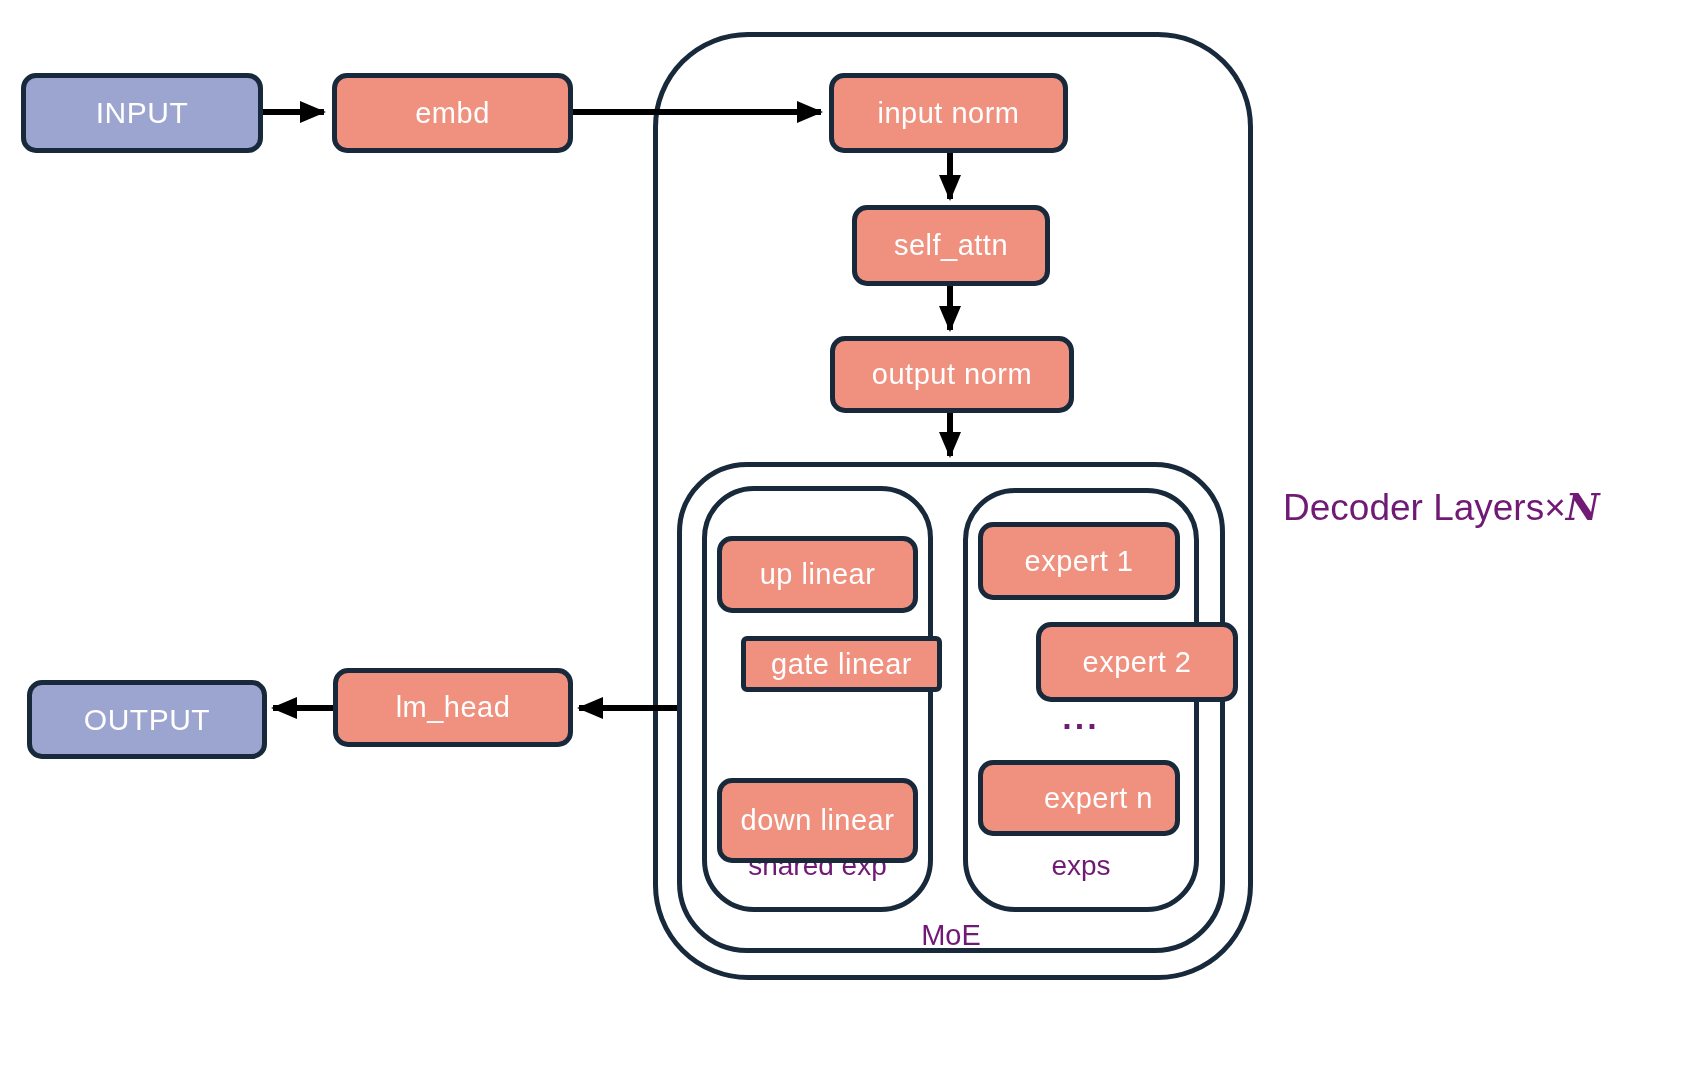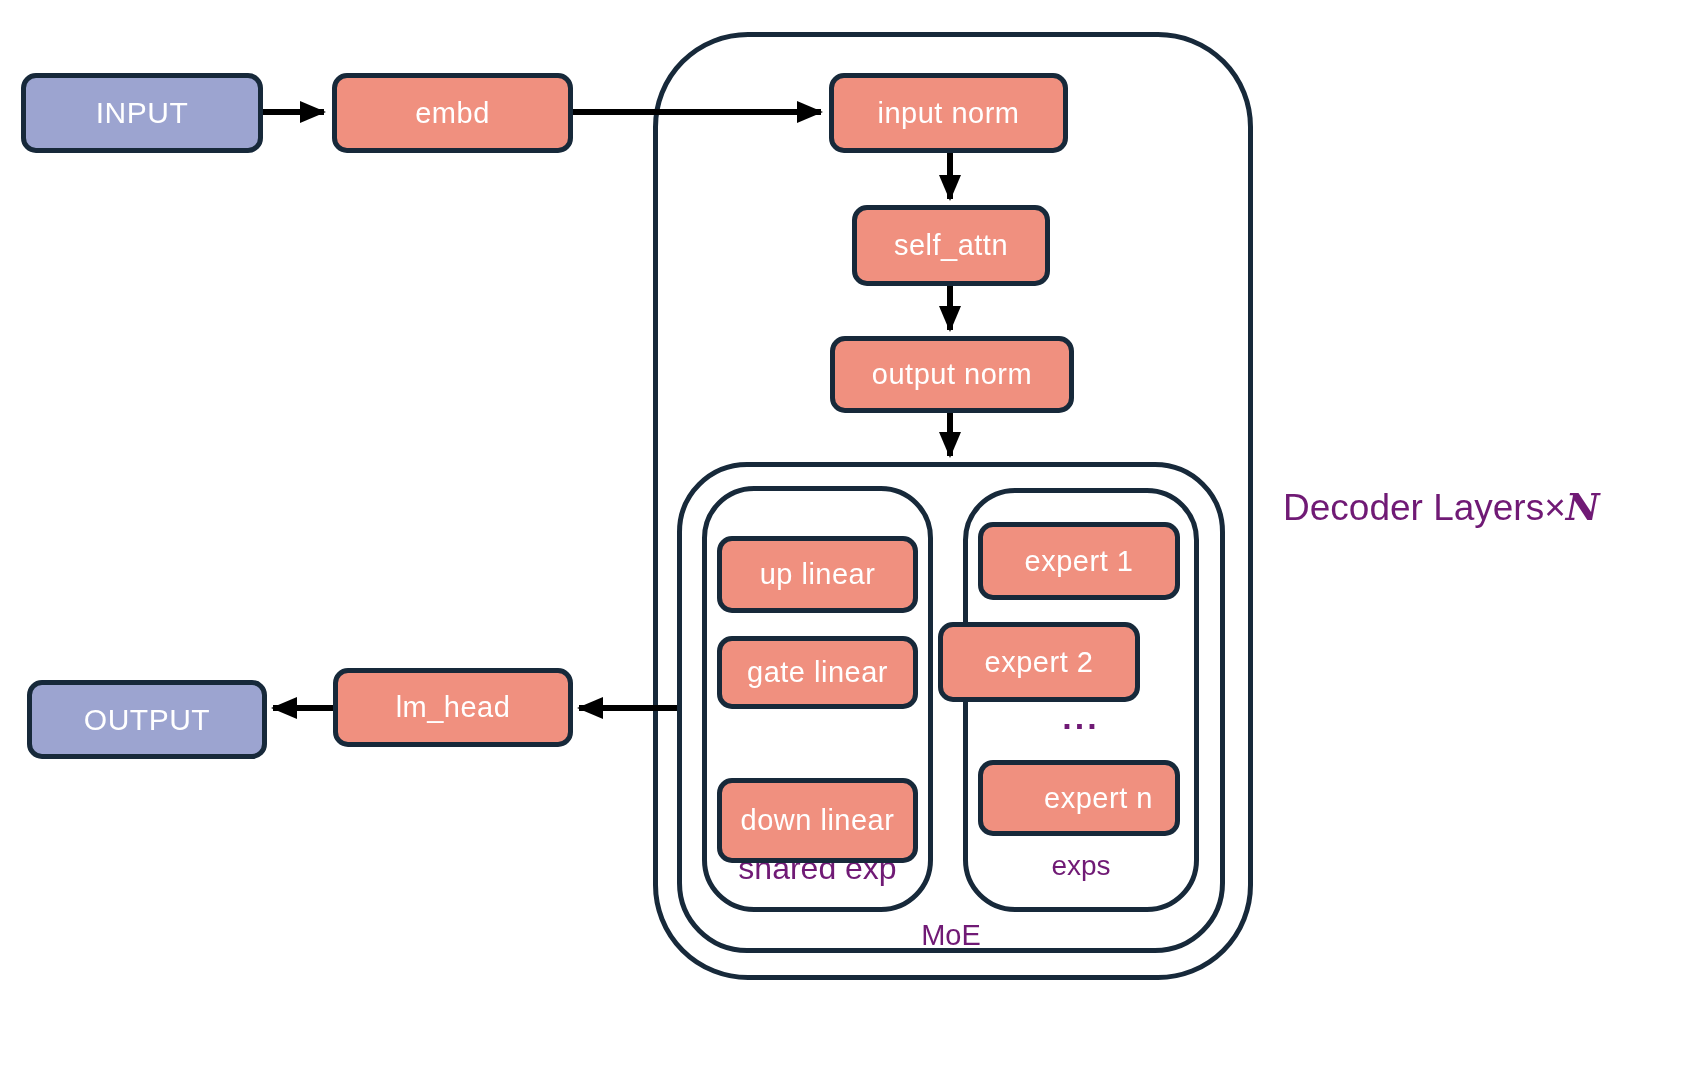--- a/index.html
+++ b/index.html
@@ -41,21 +41,21 @@
   #moe-container{left:677px;top:462px;width:548px;height:491px;border-radius:70px;}
   #shared-exp-container{left:702px;top:486px;width:231px;height:426px;border-radius:52px;}
   #exps-container{left:963px;top:488px;width:236px;height:424px;border-radius:52px;}
   .dlabel{
     position:absolute;
     color:#701a75;
     text-align:center;
     z-index:2;
     line-height:1;
   }
-  #shared-exp-label{left:702px;top:852px;width:231px;font-size:32px;}
+  #shared-exp-label{left:702px;top:852px;width:231px;font-size:28px;}
   #exps-label{left:963px;top:852px;width:236px;font-size:28px;}
   #moe-label{left:677px;top:921px;width:548px;font-size:29px;}
   #ellipsis-label{left:963px;top:700px;width:236px;font-size:34px;font-weight:700;letter-spacing:3px;}
   #decoder-layers-label{
     left:1283px;top:489px;
     font-size:37px;
     text-align:left;
     white-space:nowrap;
   }
   #decoder-layers-label .n-italic{
@@ -63,24 +63,24 @@
     font-family:"DejaVu Serif", serif;
   }
   #arrows{position:absolute;left:0;top:0;z-index:2;pointer-events:none;}
   
   #node-input      {left:21px; top:73px; width:242px;height:80px;font-size:30px;}
   #node-embd       {left:332px;top:73px; width:241px;height:80px;}
   #node-input-norm {left:829px;top:73px; width:239px;height:80px;}
   #node-self-attn  {left:852px;top:205px;width:198px;height:81px;}
   #node-output-norm{left:830px;top:336px;width:244px;height:77px;}
   #node-up-linear  {left:717px;top:536px;width:201px;height:77px;}
-  #node-gate-linear{left:717px;top:636px;width:201px;height:73px;}
+  #node-gate-linear{left:741px;top:636px;width:201px;height:56px;border-radius:6px;}
   #node-down-linear{left:717px;top:778px;width:201px;height:85px;}
   #node-expert-1   {left:978px;top:522px;width:202px;height:78px;}
-  #node-expert-2   {left:938px;top:622px;width:202px;height:80px;}
+  #node-expert-2   {left:1036px;top:622px;width:202px;height:80px;}
   #node-expert-n   {left:978px;top:760px;width:202px;height:76px;padding-left:39px;}
   #node-lm-head    {left:333px;top:668px;width:240px;height:79px;}
   #node-output     {left:27px; top:680px;width:240px;height:79px;font-size:30px;}
 </style>
 </head>
 <body>
 
 <div id="canvas">
 
   <div class="container" id="decoder-container"></div>

